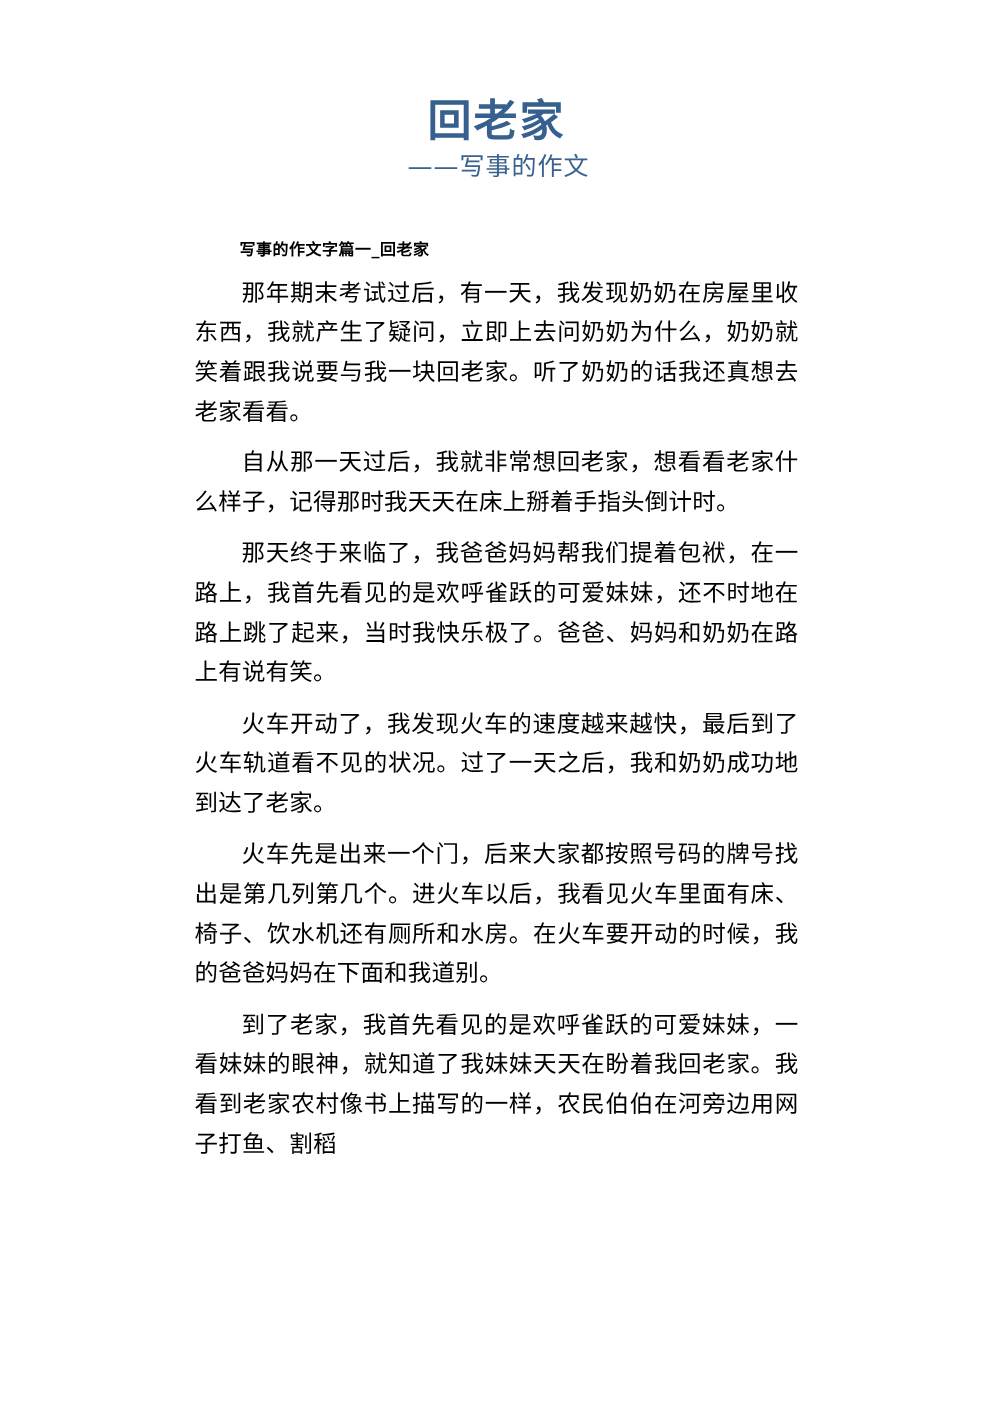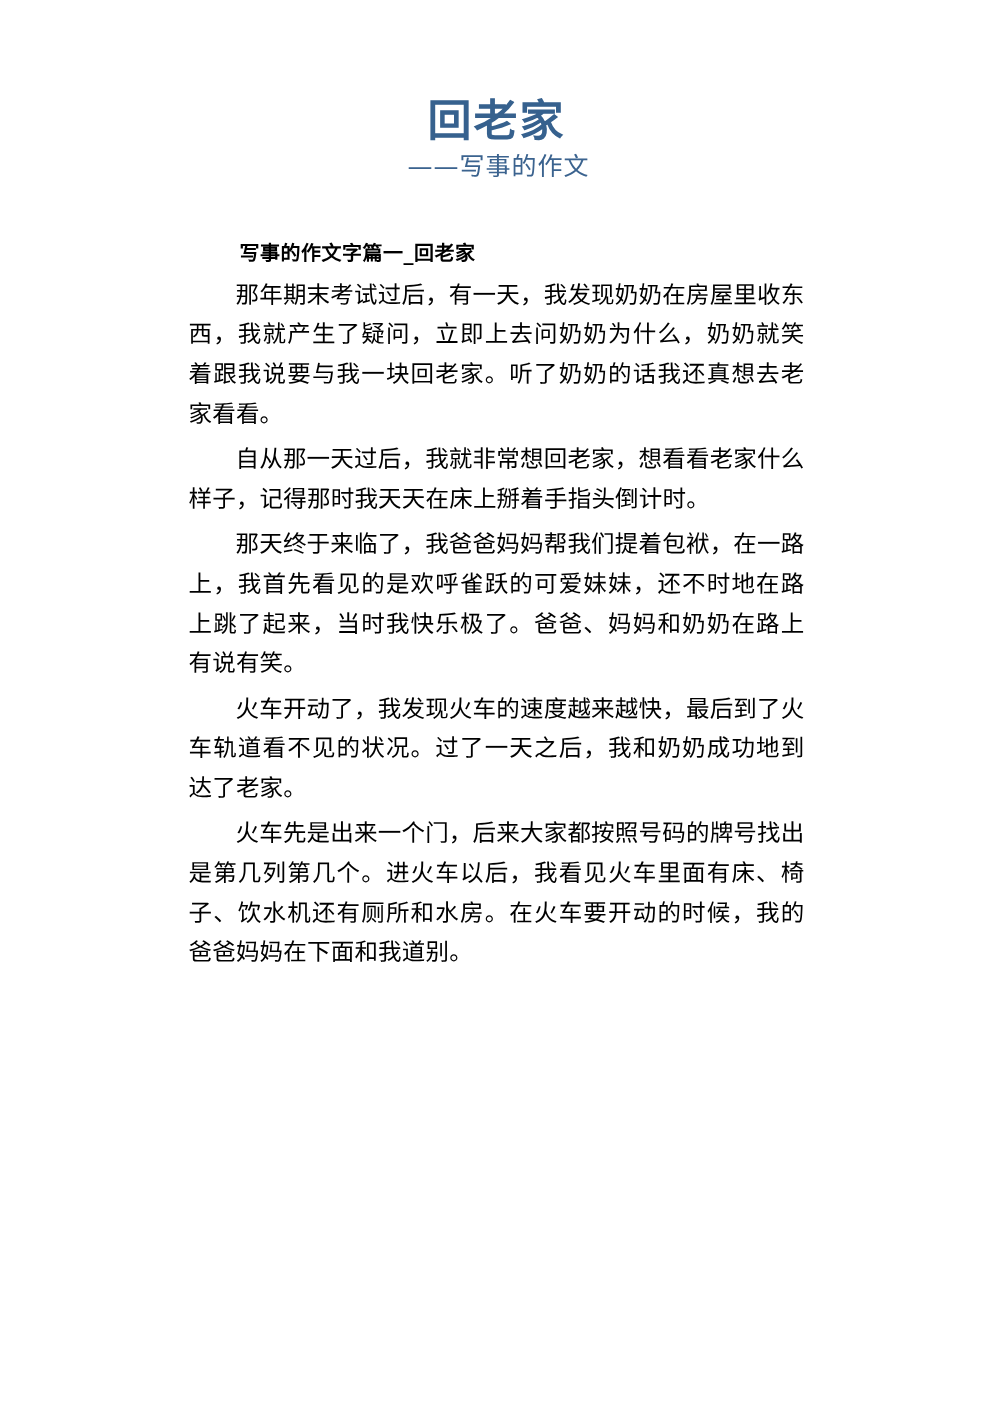--- a/index.html
+++ b/index.html
@@ -47,57 +47,58 @@
 
   
   .content {
     margin: 0 auto;
     width: 628px;
     padding-top: 54px;
   }
   .section-heading {
     font-family: "DejaVu Sans", "Liberation Sans", sans-serif;
     font-weight: bold;
-    font-size: 20px;
+    font-size: 16px;
     line-height: 1.5;
     color: #000000;
     margin: 0 0 8px 0;
     padding-left: 57px;
     letter-spacing: 0.5px;
     white-space: nowrap;
   }
   .para {
     font-family: "DejaVu Serif", "Liberation Serif", serif;
     font-size: 23.5px;
     line-height: 39.6px;
     color: #000000;
-    margin: 6px;
+    margin: 12px;
     text-align: justify;
     text-justify: inter-character;
     text-indent: 2em;
     letter-spacing: 0.2px;
     word-break: break-all;
   }
-  .para + .para { margin-top: 0; }
+  .para + .para { margin-top: 0; font-family: Liberation Mono, monospace; }
 </style>
 </head>
 <body>
 
 <div class="page">
 
   <div class="title-block">
     <h1 class="doc-title">回老家</h1>
     <div class="doc-subtitle">——写事的作文</div>
   </div>
 
   <div class="content">
 
     <div class="section-heading">写事的作文字篇一_回老家</div>
 
     <p class="para">那年期末考试过后，有一天，我发现奶奶在房屋里收东西，我就产生了疑问，立即上去问奶奶为什么，奶奶就笑着跟我说要与我一块回老家。听了奶奶的话我还真想去老家看看。</p>
     <p class="para">自从那一天过后，我就非常想回老家，想看看老家什么样子，记得那时我天天在床上掰着手指头倒计时。</p>
     <p class="para">那天终于来临了，我爸爸妈妈帮我们提着包袱，在一路上，我首先看见的是欢呼雀跃的可爱妹妹，还不时地在路上跳了起来，当时我快乐极了。爸爸、妈妈和奶奶在路上有说有笑。</p>
     <p class="para">火车开动了，我发现火车的速度越来越快，最后到了火车轨道看不见的状况。过了一天之后，我和奶奶成功地到达了老家。</p>
     <p class="para">火车先是出来一个门，后来大家都按照号码的牌号找出是第几列第几个。进火车以后，我看见火车里面有床、椅子、饮水机还有厕所和水房。在火车要开动的时候，我的爸爸妈妈在下面和我道别。</p>
+    <p class="para">到了老家，我首先看见的是欢呼雀跃的可爱妹妹，一看妹妹的眼神，就知道了我妹妹天天在盼着我回老家。我看到老家农村像书上描写的一样，农民伯伯在河旁边用网子打鱼、割稻</p>
 
   </div>
 
 </div>
 
 </body></html>

